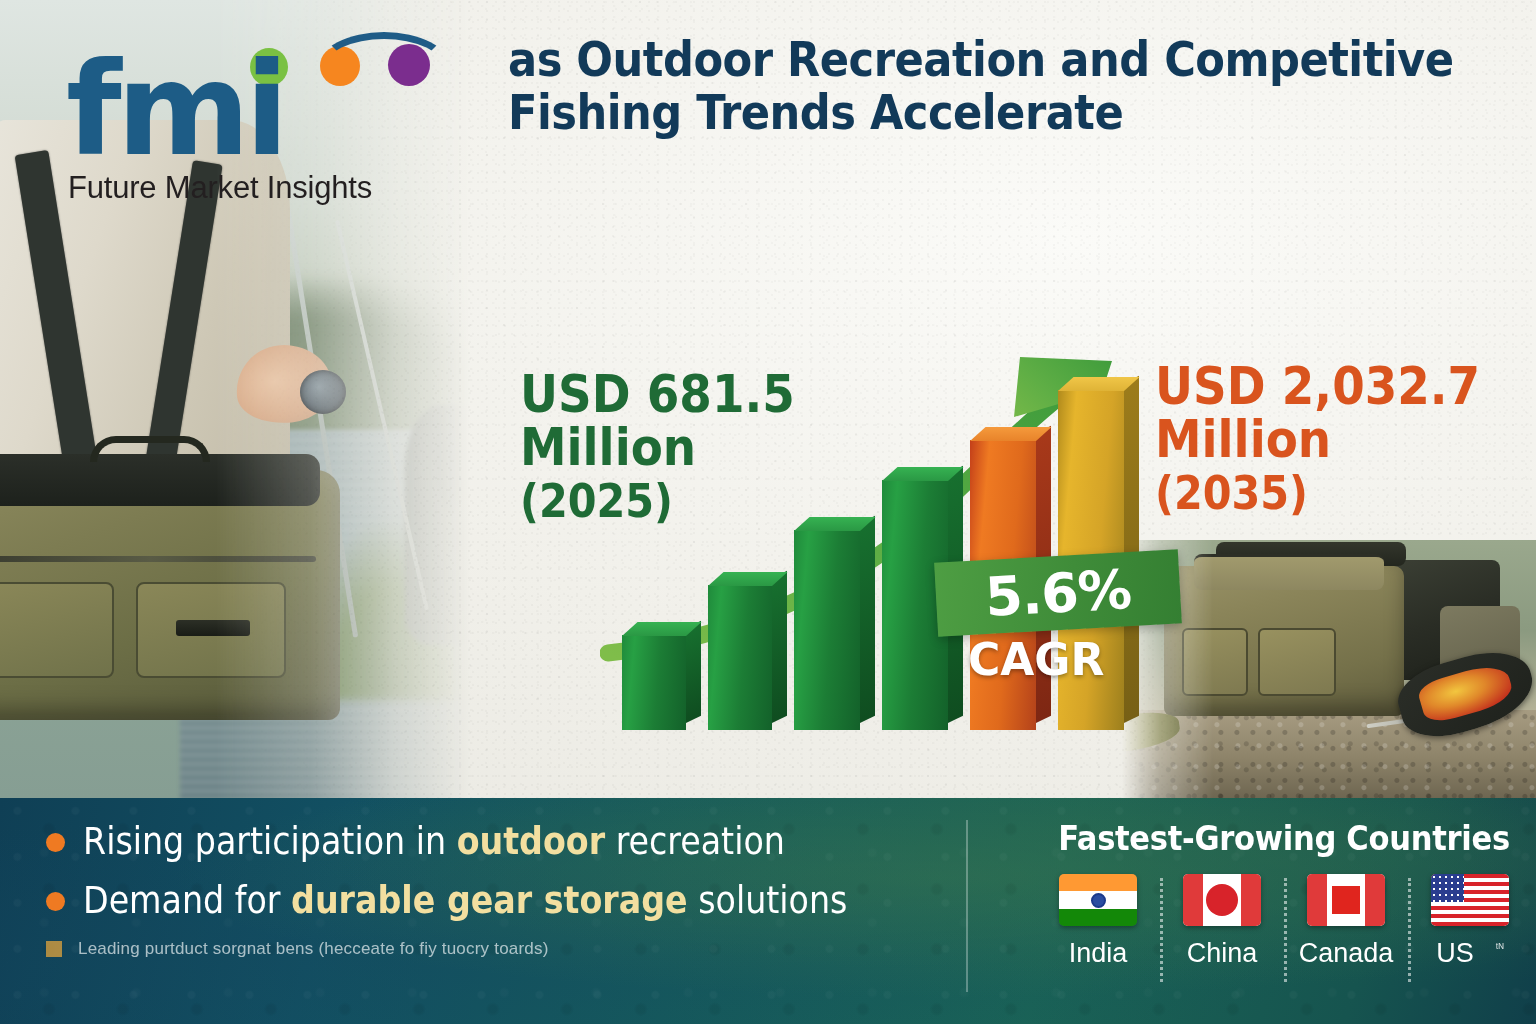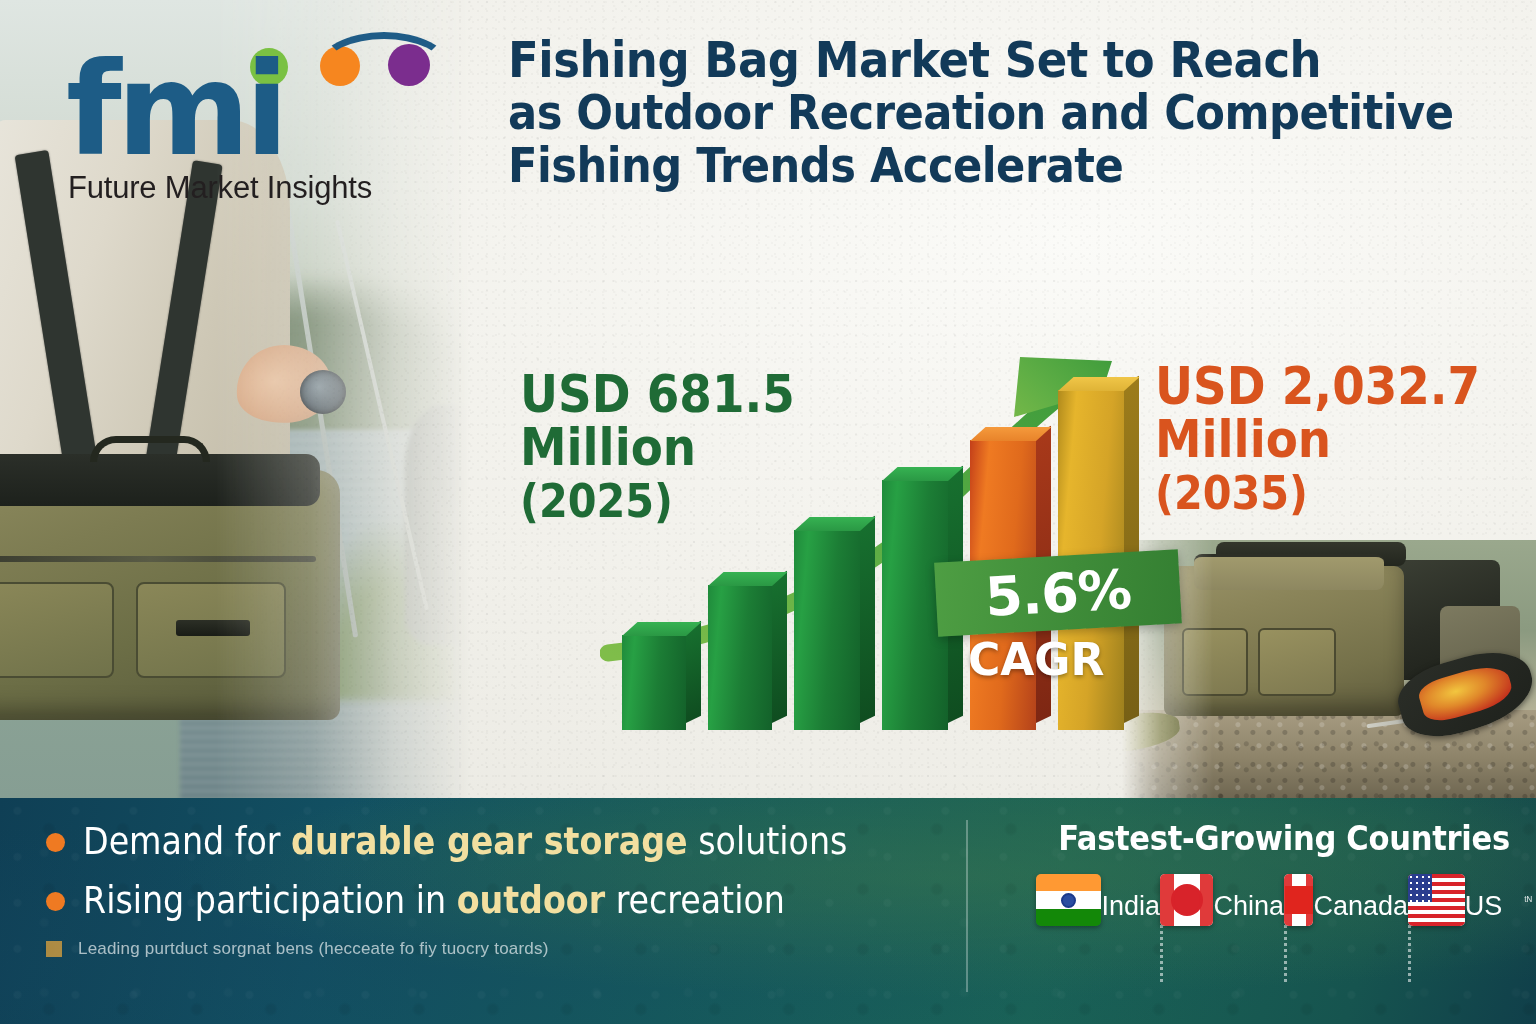--- a/index.html
+++ b/index.html
@@ -235,21 +235,21 @@
   .bullet-small .txt { font-size: 17px; color: #e6edef;
     font-family: "Liberation Sans", sans-serif; letter-spacing: .2px; }
 
   .divider { position: absolute; left: 966px; top: 820px; width: 2px; height: 172px;
     background: rgba(255,255,255,.30); z-index: 3; }
 
   .countries { position: absolute; left: 1020px; top: 818px; width: 528px; z-index: 2; }
   .countries-title { font-size: 34px; font-weight: 700; color: #ffffff; text-align: center;
     font-family: "DejaVu Sans Condensed", "Liberation Sans", sans-serif; letter-spacing: -0.3px; }
   .flags-row { display: flex; align-items: flex-start; justify-content: center; margin-top: 16px; }
-  .country { width: 124px; display: flex; flex-direction: row; align-items: center;
+  .country { width: 124px; display: flex; flex-direction: column; align-items: center;
     position: relative; }
   .country + .country::before { content: ""; position: absolute; left: 0; top: 4px;
     width: 0; height: 104px; border-left: 3px dotted rgba(255,255,255,.55); }
   .flag { width: 78px; height: 52px; border-radius: 5px; overflow: hidden; position: relative;
     box-shadow: 0 2px 5px rgba(0,0,0,.35); }
   .country-name { margin-top: 12px; font-size: 27px; color: #ffffff;
     font-family: "Liberation Sans", sans-serif; }
   .country-name .sup { font-size: 12px; vertical-align: super; opacity: .85; margin-left: 22px; }
 
   
@@ -331,21 +331,20 @@
       <span class="dot green"></span>
       <span class="dot orange"></span>
       <span class="dot purple"></span>
     </div>
     <div class="logo-arc"></div>
     <div class="logo-fmi">fmi</div>
     <div class="logo-sub">Future Market Insights</div>
   </div>
 
   <div class="headline">
-    <div class="hl-line hl1">Fishing Bag Market Set to Reach</div>
     <div class="hl-line hl3">as Outdoor Recreation and Competitive</div>
     <div class="hl-line hl4">Fishing Trends Accelerate</div>
   </div>
 
   <div class="val-left">
     <span class="big">USD 681.5</span>
     <span class="big">Million</span>
     <span class="yr">(2025)</span>
   </div>
 
@@ -406,26 +405,26 @@
       <span class="cagr-pct">5.6%</span>
     </div>
     <div class="cagr-label">CAGR</div>
   </div>
 
   <div class="bottom">
     <div class="bullets">
 
       <div class="bullet">
         <span class="dot-b"></span>
-        <span class="txt"><span>Demand for </span><span class="hl">durable gear storage</span><span> solutions</span></span>
+        <span class="txt"><span>Rising participation in </span><span class="hl">outdoor</span><span> recreation</span></span>
       </div>
 
       <div class="bullet">
         <span class="dot-b"></span>
-        <span class="txt"><span>Rising participation in </span><span class="hl">outdoor</span><span> recreation</span></span>
+        <span class="txt"><span>Demand for </span><span class="hl">durable gear storage</span><span> solutions</span></span>
       </div>
 
       <div class="bullet-small">
         <span class="sq"></span>
         <span class="txt">Leading purtduct sorgnat bens (hecceate fo fiy tuocry toards)</span>
       </div>
 
     </div>
 
     <div class="divider" style="left:966px; top:22px; height:172px;"></div>

